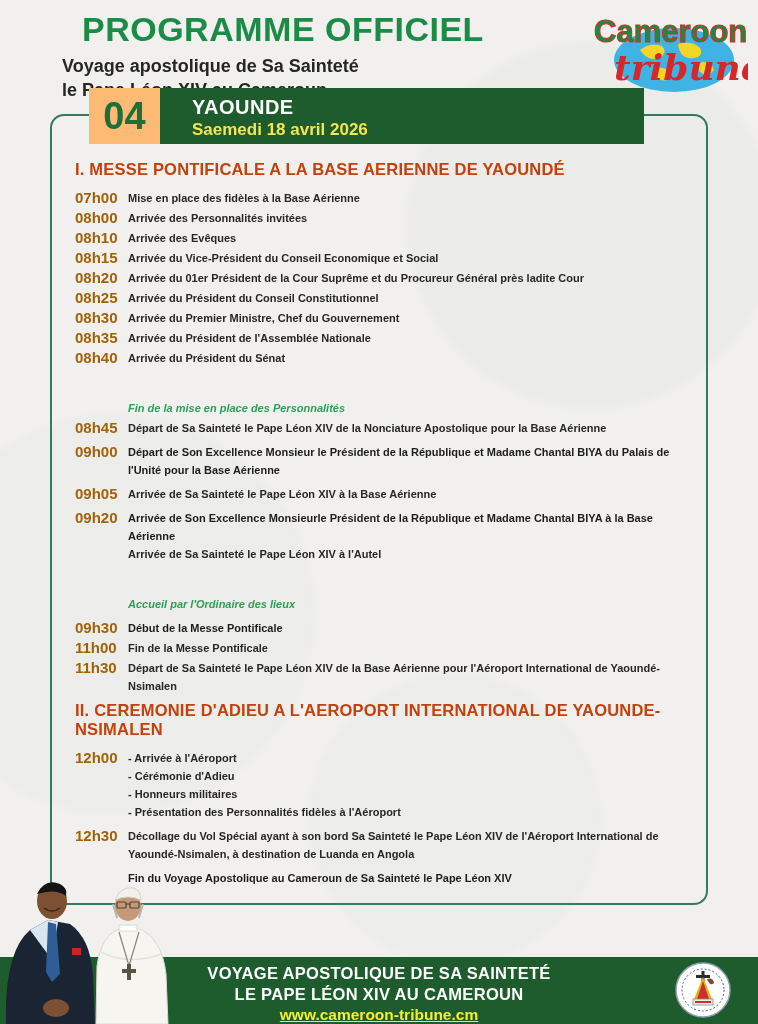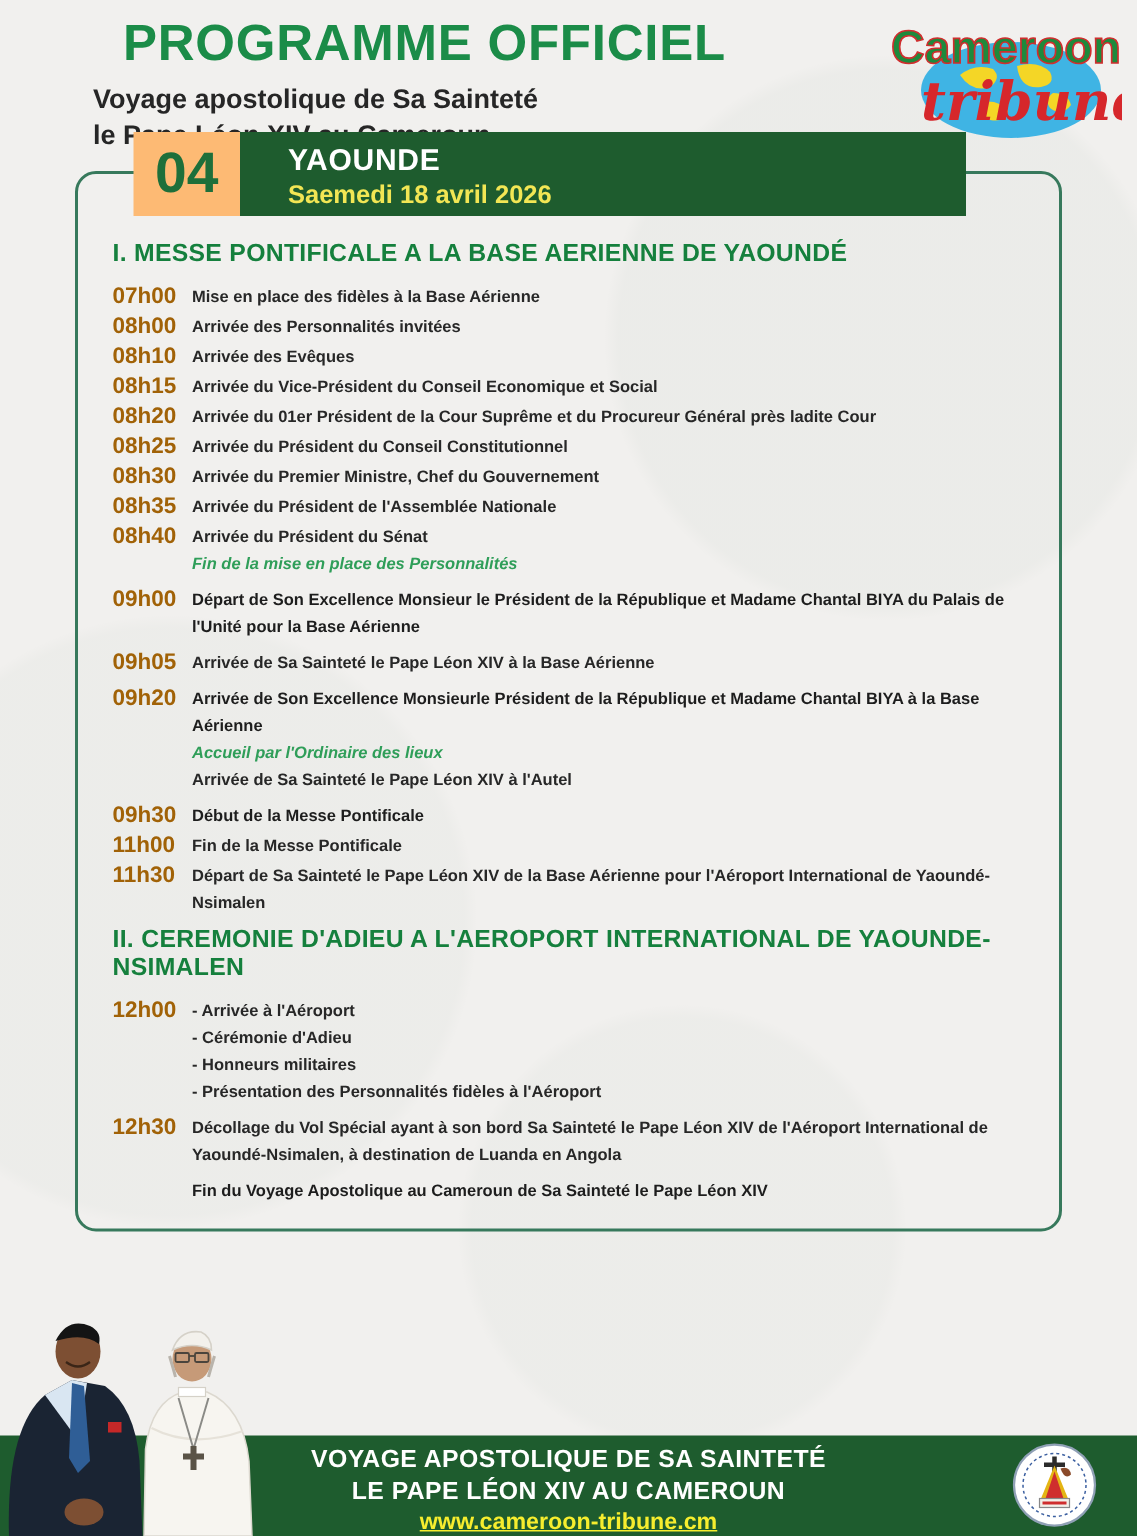--- a/index.html
+++ b/index.html
@@ -39,32 +39,32 @@
   }
   .city-name{font-size:20px;font-weight:800;letter-spacing:.5px;line-height:26px;}
   .city-date{font-size:17px;font-weight:600;color:#f2e654;line-height:20px;}
   
   .sched-box{
     position:absolute;left:50px;top:114px;width:658px;box-sizing:border-box;
     border:2px solid #37795c;border-radius:14px;
     padding:38px 12px 14px 23px;min-height:698px;z-index:2;
   }
   .sec-heading{
-    font-size:16.5px;font-weight:800;color:#15803d;
+    font-size:16.5px;font-weight:800;color:#c2410c;
     margin:6px 0 10px 0;letter-spacing:.2px;
   }
   .row{display:flex;margin-bottom:2px;}
   .row.gap{margin-top:6px;}
   .time{
     flex:0 0 53px;font-size:15px;font-weight:700;color:#a16207;line-height:18px;
   }
   .lines{flex:1;max-width:578px;}
   .line{font-size:11px;font-weight:600;color:#272727;line-height:18px;}
   .line.bold{font-weight:800;color:#1d1d1d;}
-  .line.note{font-style:italic;color:#2f9e59;}
+  .line.note{font-style:italic;color:#2f9e59;margin-top:32px;}
   .line.bullet{}
   
   .footer{
     position:absolute;left:0;bottom:0;width:758px;height:67px;
     background:#1e5c2e;z-index:4;
   }
   .footer-text{
     position:absolute;left:0;right:0;top:6px;text-align:center;color:#fff;
   }
   .footer-line{font-size:16.5px;font-weight:700;line-height:21px;letter-spacing:.3px;}
@@ -156,38 +156,44 @@
         <div class="line normal">Arrivée du Président de l'Assemblée Nationale</div>
       </div>
     </div>
     <div class="row">
       <div class="time">08h40</div>
       <div class="lines">
         <div class="line normal">Arrivée du Président du Sénat</div>
         <div class="line note">Fin de la mise en place des Personnalités</div>
       </div>
     </div>
+    <div class="row">
+      <div class="time">08h45</div>
+      <div class="lines">
+        <div class="line normal">Départ de Sa Sainteté le Pape Léon XIV de la Nonciature Apostolique pour la Base Aérienne</div>
+      </div>
+    </div>
     <div class="row gap">
       <div class="time">09h00</div>
       <div class="lines">
         <div class="line bold">Départ de Son Excellence Monsieur le Président de la République et Madame Chantal BIYA du Palais de l'Unité pour la Base Aérienne</div>
       </div>
     </div>
     <div class="row gap">
       <div class="time">09h05</div>
       <div class="lines">
         <div class="line normal">Arrivée de Sa Sainteté le Pape Léon XIV à la Base Aérienne</div>
       </div>
     </div>
     <div class="row gap">
       <div class="time">09h20</div>
       <div class="lines">
         <div class="line bold">Arrivée de Son Excellence Monsieurle Président de la République et Madame Chantal BIYA à la Base Aérienne</div>
+        <div class="line normal">Arrivée de Sa Sainteté le Pape Léon XIV à l'Autel</div>
         <div class="line note">Accueil par l'Ordinaire des lieux</div>
-        <div class="line normal">Arrivée de Sa Sainteté le Pape Léon XIV à l'Autel</div>
       </div>
     </div>
     <div class="row gap">
       <div class="time">09h30</div>
       <div class="lines">
         <div class="line bold">Début de la Messe Pontificale</div>
       </div>
     </div>
     <div class="row">
       <div class="time">11h00</div>

